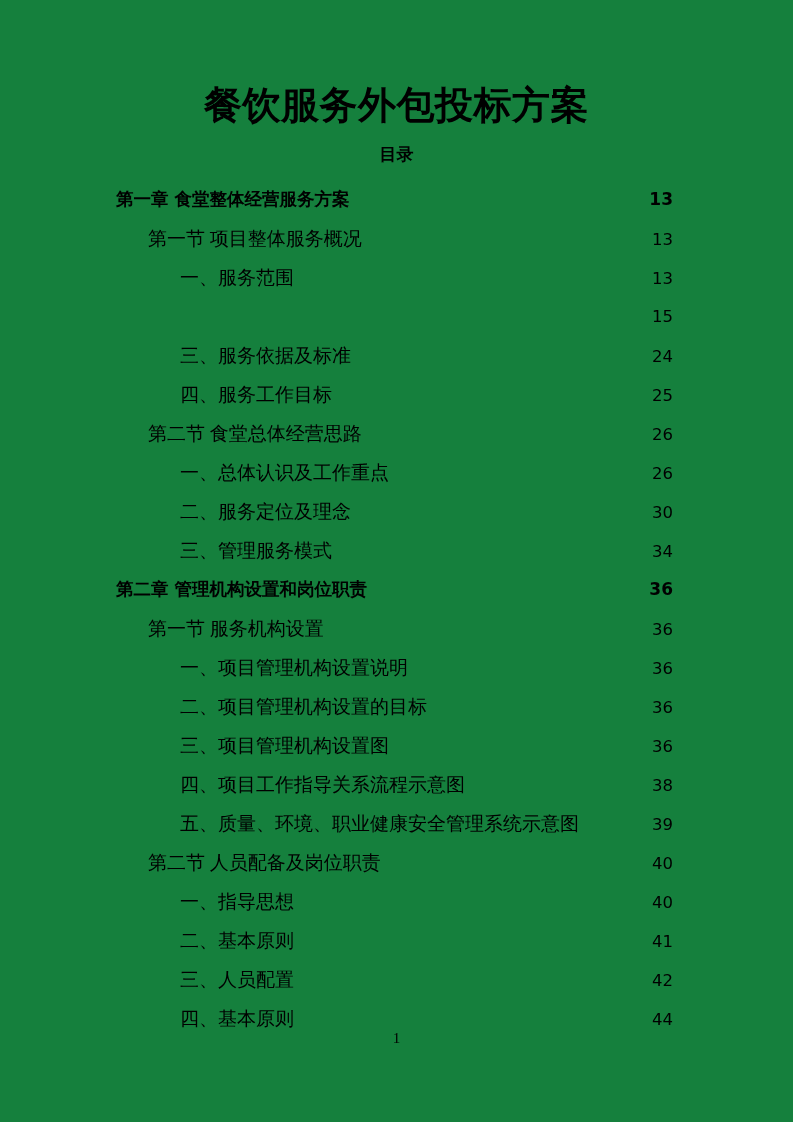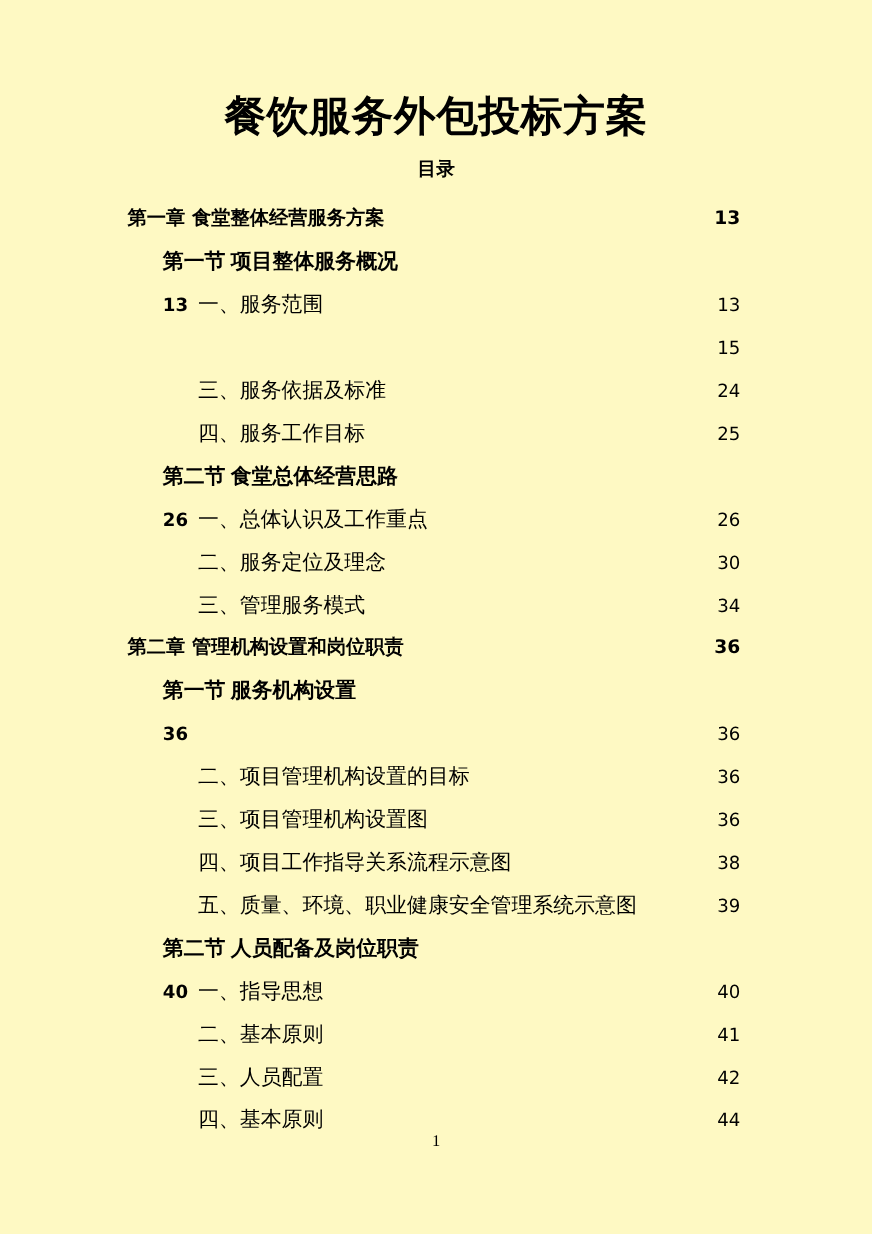--- a/index.html
+++ b/index.html
@@ -4,21 +4,21 @@
 <style>
   html, body {
     margin: 0;
     padding: 0;
     background: #ffffff;
   }
   .page {
     position: relative;
     width: 793px;
     height: 1122px;
-    background: #fef9c3;
+    background: #15803d;
     font-family: "Liberation Serif", "DejaVu Serif", serif;
     color: #000000;
     overflow: hidden;
     box-sizing: border-box;
   }
 
   
   .doc-title {
     position: absolute;
     top: 83px;
@@ -91,23 +91,22 @@
     font-size: 17.5px;
   }
   .lvl1 .toc-dots::after { letter-spacing: 1.0px; }
   .lvl1 .toc-page { font-size: 17px; }
 
   
   .lvl2 {
     margin-left: 32px;
     width: calc(100% - 32px);
     font-family: "Liberation Serif", "DejaVu Serif", serif;
-    font-weight: bold;
+    font-weight: normal;
     font-size: 19px;
-    flex-direction: column;
   }
   .lvl2 .toc-page {
     font-family: "DejaVu Sans", "Liberation Sans", sans-serif;
     font-size: 16.5px;
   }
   .lvl2 .toc-dots::after {
     font-family: "DejaVu Sans", "Liberation Sans", sans-serif;
     font-size: 15px;
     letter-spacing: 1.55px;
   }
@@ -207,20 +206,21 @@
         <span class="toc-label">第二章  管理机构设置和岗位职责</span>
         <span class="toc-dots"></span>
         <span class="toc-page">36</span>
       </div>
       <div class="toc-row lvl2">
         <span class="toc-label">第一节  服务机构设置</span>
         <span class="toc-dots"></span>
         <span class="toc-page">36</span>
       </div>
       <div class="toc-row lvl3 gap">
+        <span class="toc-label">一、项目管理机构设置说明</span>
         <span class="toc-dots"></span>
         <span class="toc-page">36</span>
       </div>
       <div class="toc-row lvl3 gap">
         <span class="toc-label">二、项目管理机构设置的目标</span>
         <span class="toc-dots"></span>
         <span class="toc-page">36</span>
       </div>
       <div class="toc-row lvl3">
         <span class="toc-label">三、项目管理机构设置图</span>

